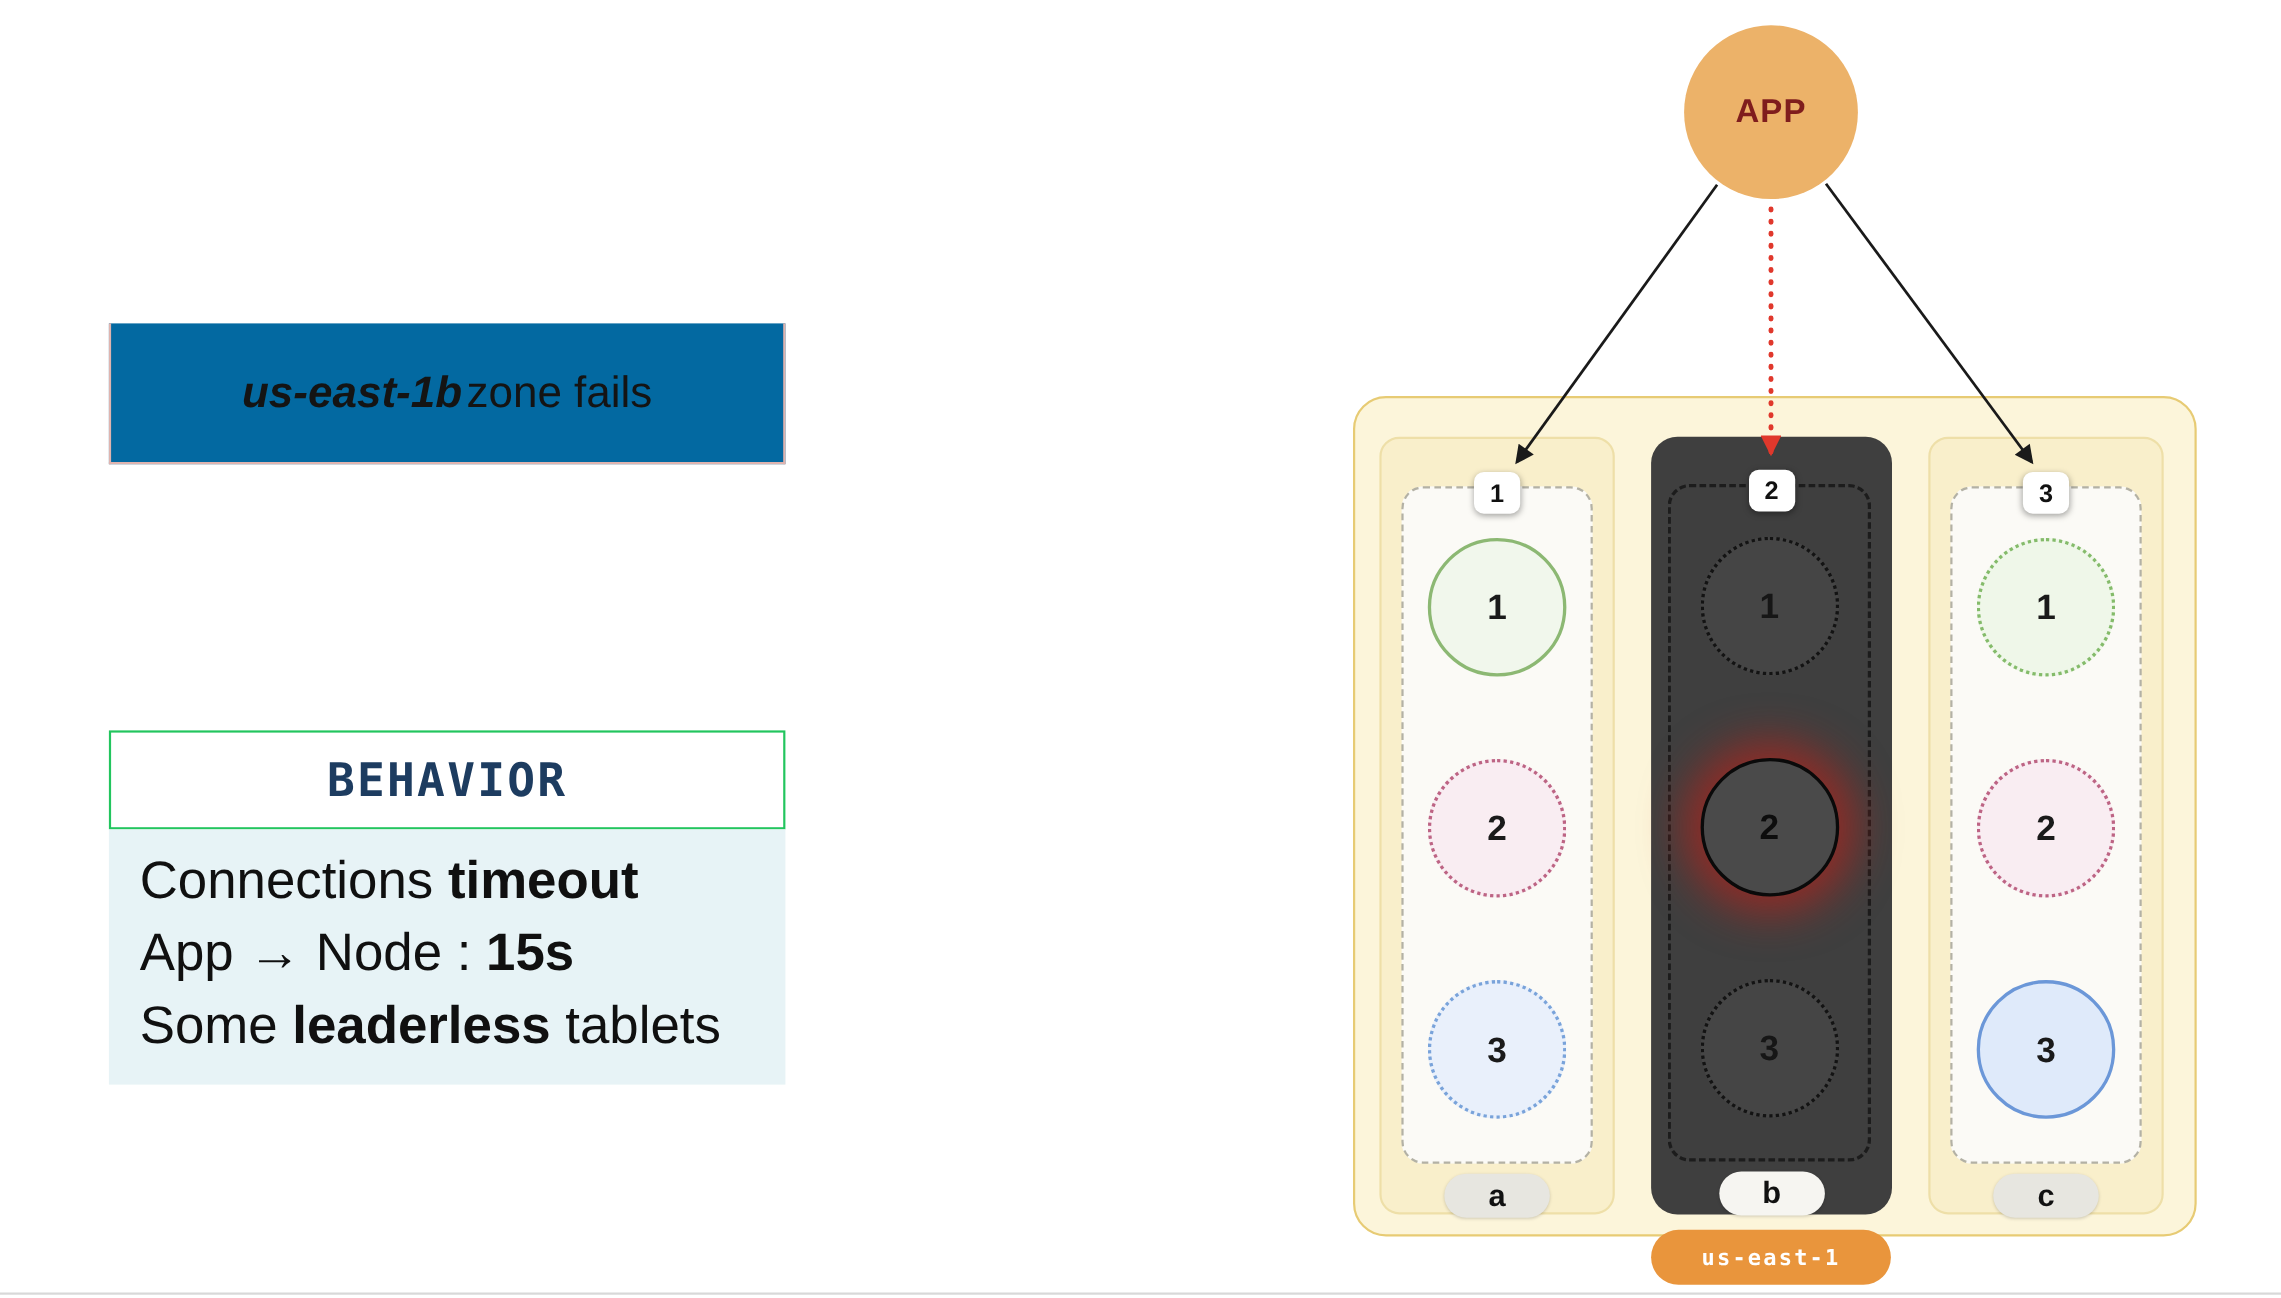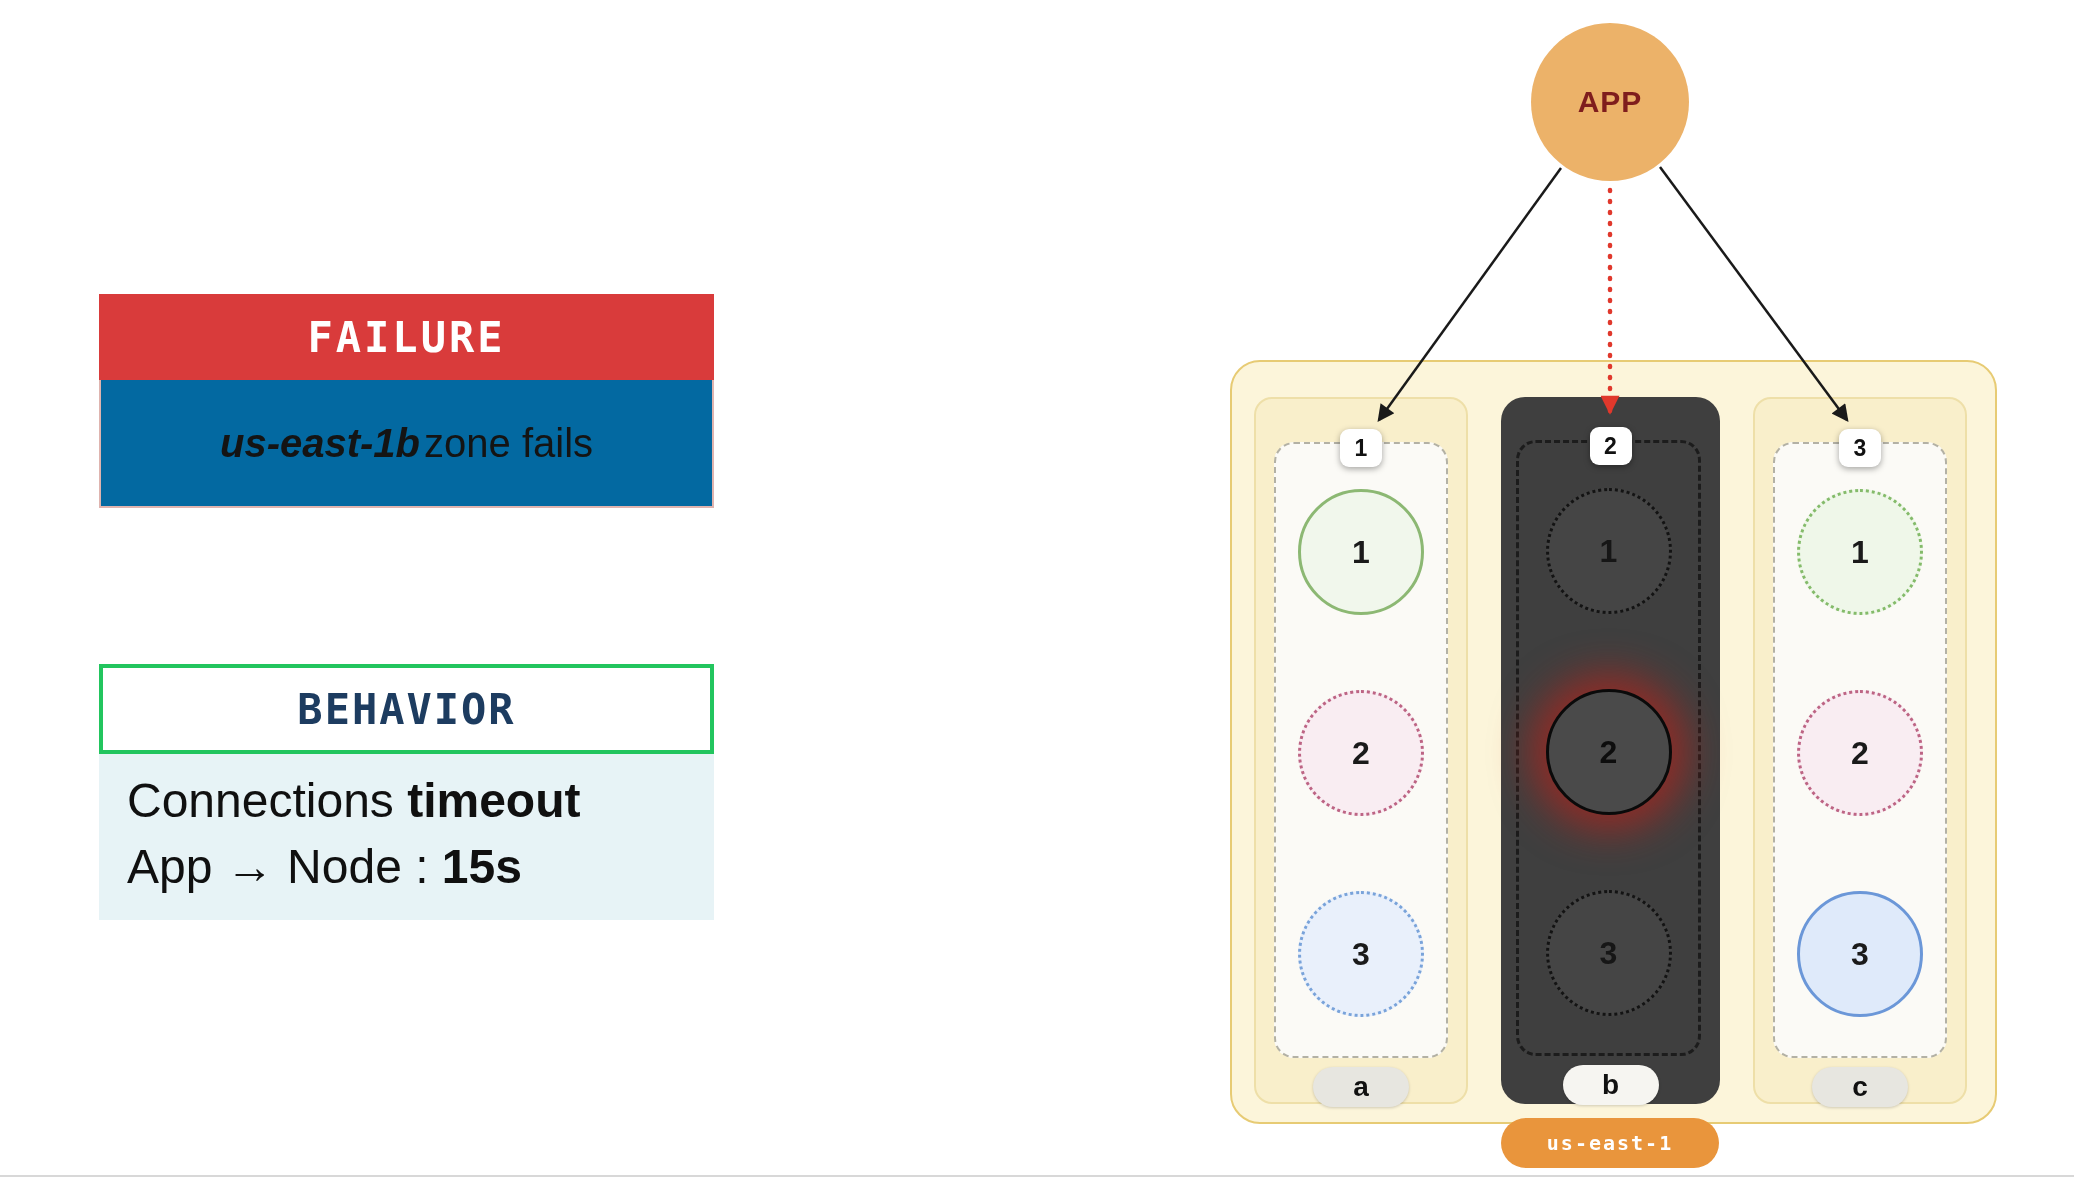--- a/index.html
+++ b/index.html
@@ -20,21 +20,21 @@
   }
   .failure-body {
     height:128px; background:#0369a1; border:2px solid #dfb4af; border-top:none;
     display:flex; align-items:center; justify-content:center;
     font-size:40px;
   }
   .failure-body .em { font-weight:bold; font-style:italic; margin-right:4px; }
 
   .behavior-panel { top:664px; }
   .behavior-header {
-    height:90px; background:#ffffff; border:4px solid #22c55e;
+    height:90px; background:#ffffff; border:2px solid #22c55e;
     display:flex; align-items:center; justify-content:center;
     color:#1d3c60; font-weight:bold; font-size:42px; letter-spacing:2px;
   }
   .behavior-body {
     background:#e7f3f6; padding:14px 20px 20px 28px;
     font-size:48px; line-height:66px; color:#101010;
   }
   .behavior-body b { font-weight:bold; }
 
   
@@ -105,32 +105,32 @@
   .arrows { position:absolute; left:0; top:0; width:2074px; height:1180px; z-index:6; pointer-events:none; }
 
   .bottom-line { position:absolute; left:0; bottom:3px; width:100%; height:2px; background:#d8d8d8; }
 </style>
 </head>
 <body>
 
 <div class="page">
 
   <div class="panel failure-panel">
-    <div class="failure-header mono">FAILURE</div>
     <div class="failure-body">
       <span class="em">us-east-1b</span>
         <span> zone fails</span>
     </div>
   </div>
 
   <div class="panel behavior-panel">
     <div class="behavior-header mono">BEHAVIOR</div>
     <div class="behavior-body">
       <div><span>Connections </span><b>timeout</b><span></span></div>
       <div><span>App → Node : </span><b>15s</b><span></span></div>
+      <div><span>Some </span><b>leaderless</b><span> tablets</span></div>
     </div>
   </div>
 
   <div class="app-circle">APP</div>
 
   <div class="region"></div>
 
   <div class="zone zone-a">
     <div class="zone-badge">1</div>
     <div class="zone-inner">

